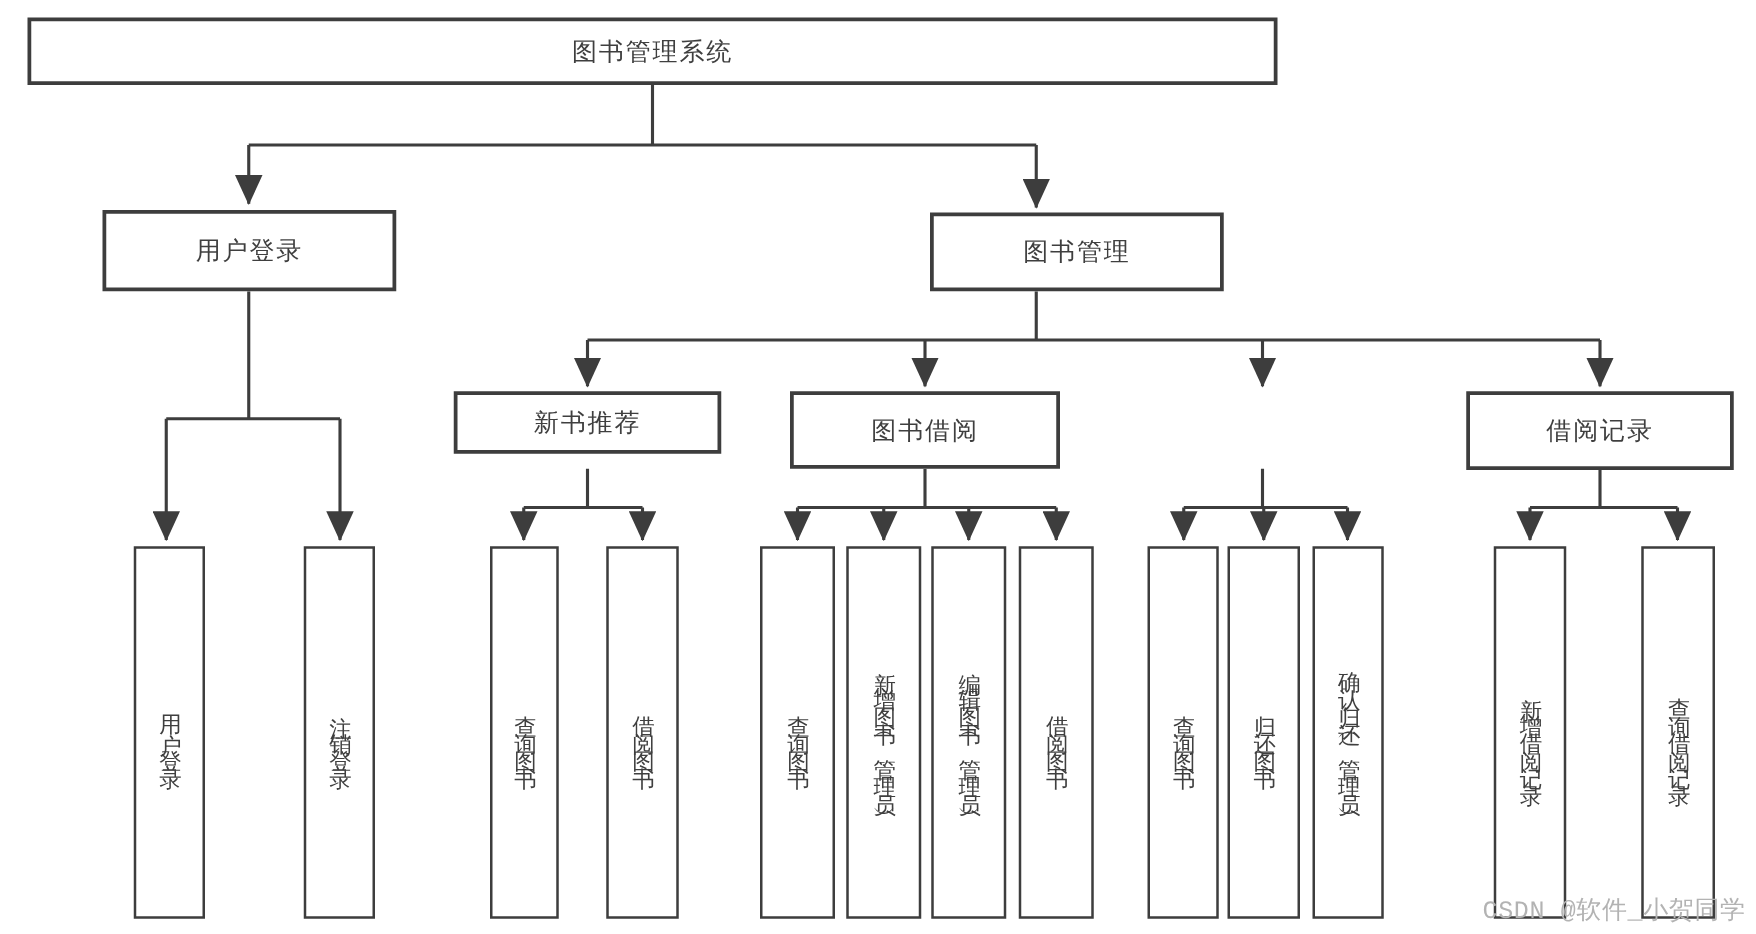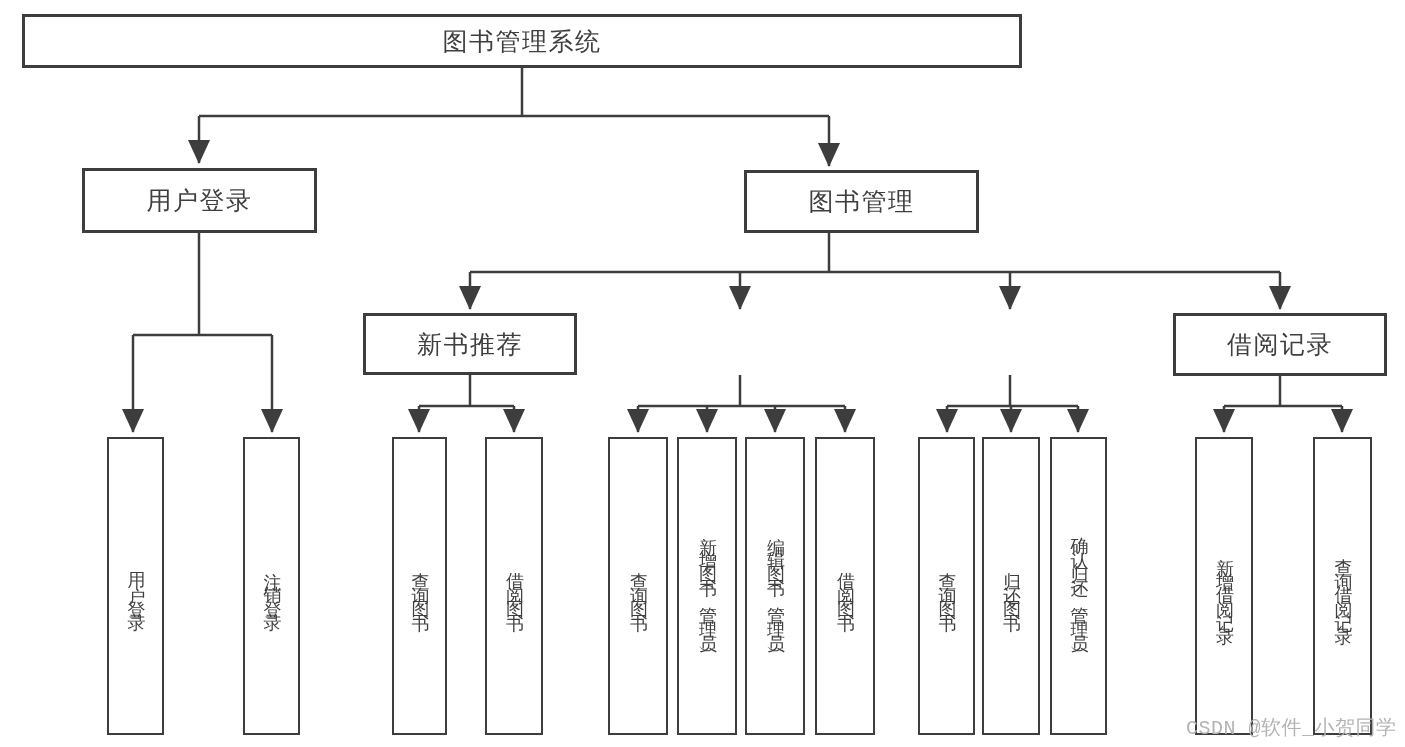--- a/index.html
+++ b/index.html
@@ -6,21 +6,21 @@
   .stage{
     position:relative;width:1405px;height:747px;background:#ffffff;
     font-family:"Liberation Sans",sans-serif;color:#424242;overflow:hidden;
   }
   .wires{position:absolute;left:0;top:0;width:1405px;height:747px;}
   .w{fill:none;stroke:#3d3d3d;stroke-width:2.5px;}
   .box{
     position:absolute;box-sizing:border-box;background:#ffffff;
     border:3px solid #3d3d3d;display:flex;align-items:center;justify-content:center;
   }
-  .box .lbl{font-size:25px;letter-spacing:1.5px;white-space:nowrap;color:#3f3f3f;}
+  .box .lbl{font-size:20px;letter-spacing:1.5px;white-space:nowrap;color:#3f3f3f;}
   .leaf{border-width:2.5px;}
   .leaf .vlbl{
     display:block;writing-mode:vertical-lr;text-orientation:mixed;
     font-size:18px;letter-spacing:14px;line-height:1.1;color:#3f3f3f;white-space:nowrap;
   }
   .watermark{
     position:absolute;left:1186px;top:714px;font-size:20px;letter-spacing:0.5px;
     color:#b3b3b3;white-space:nowrap;z-index:5;font-family:Liberation Mono, monospace;
   }
 </style>
@@ -81,22 +81,25 @@
     <span class="lbl">图书管理系统</span>
   </div>
 
   <div class="box" style="left:82px;top:168px;width:235px;height:65px">
     <span class="lbl">用户登录</span>
   </div>
   <div class="box" style="left:744px;top:170px;width:235px;height:63px">
     <span class="lbl">图书管理</span>
   </div>
 
-  <div class="box" style="left:363px;top:313px;width:214px;height:62px">
+  <div class="box" style="left:363px;top:313px;width:214px;height:50px">
     <span class="lbl">新书推荐</span>
+  </div>
+  <div class="box" style="left:632px;top:313px;width:216px;height:62px">
+    <span class="lbl">图书借阅</span>
   </div>
   <div class="box" style="left:1173px;top:313px;width:214px;height:63px">
     <span class="lbl">借阅记录</span>
   </div>
 
   <div class="box leaf" style="left:107px;top:437px;width:57px;height:298px">
     <span class="vlbl">用户登录</span>
   </div>
   <div class="box leaf" style="left:243px;top:437px;width:57px;height:298px">
     <span class="vlbl">注销登录</span>

